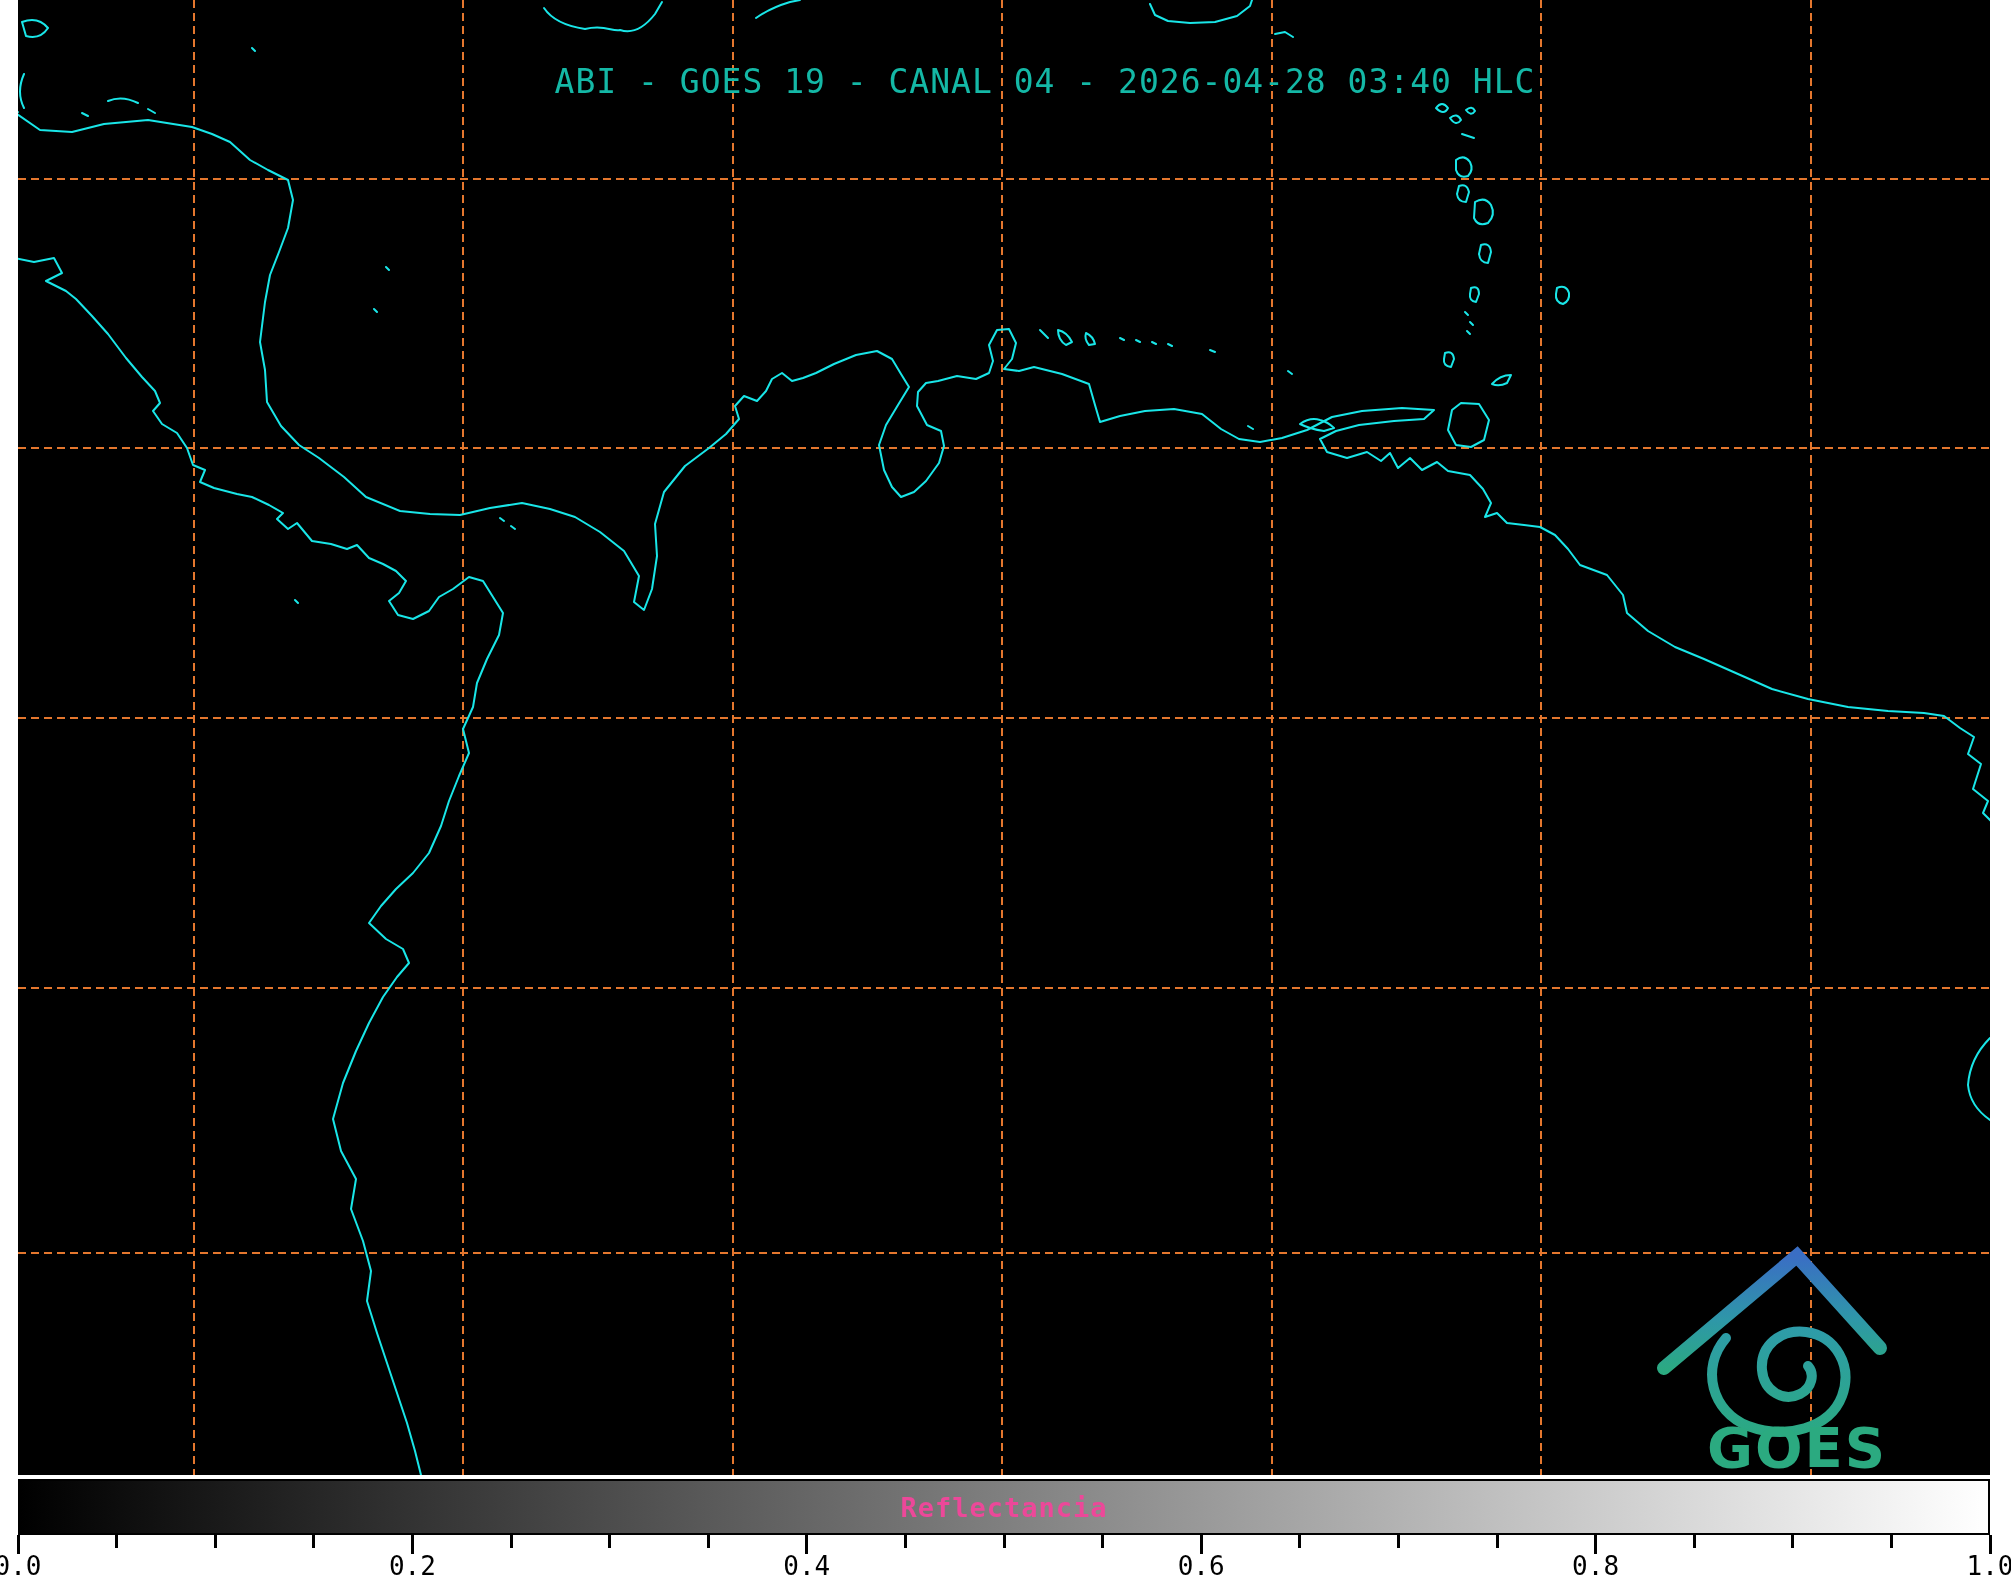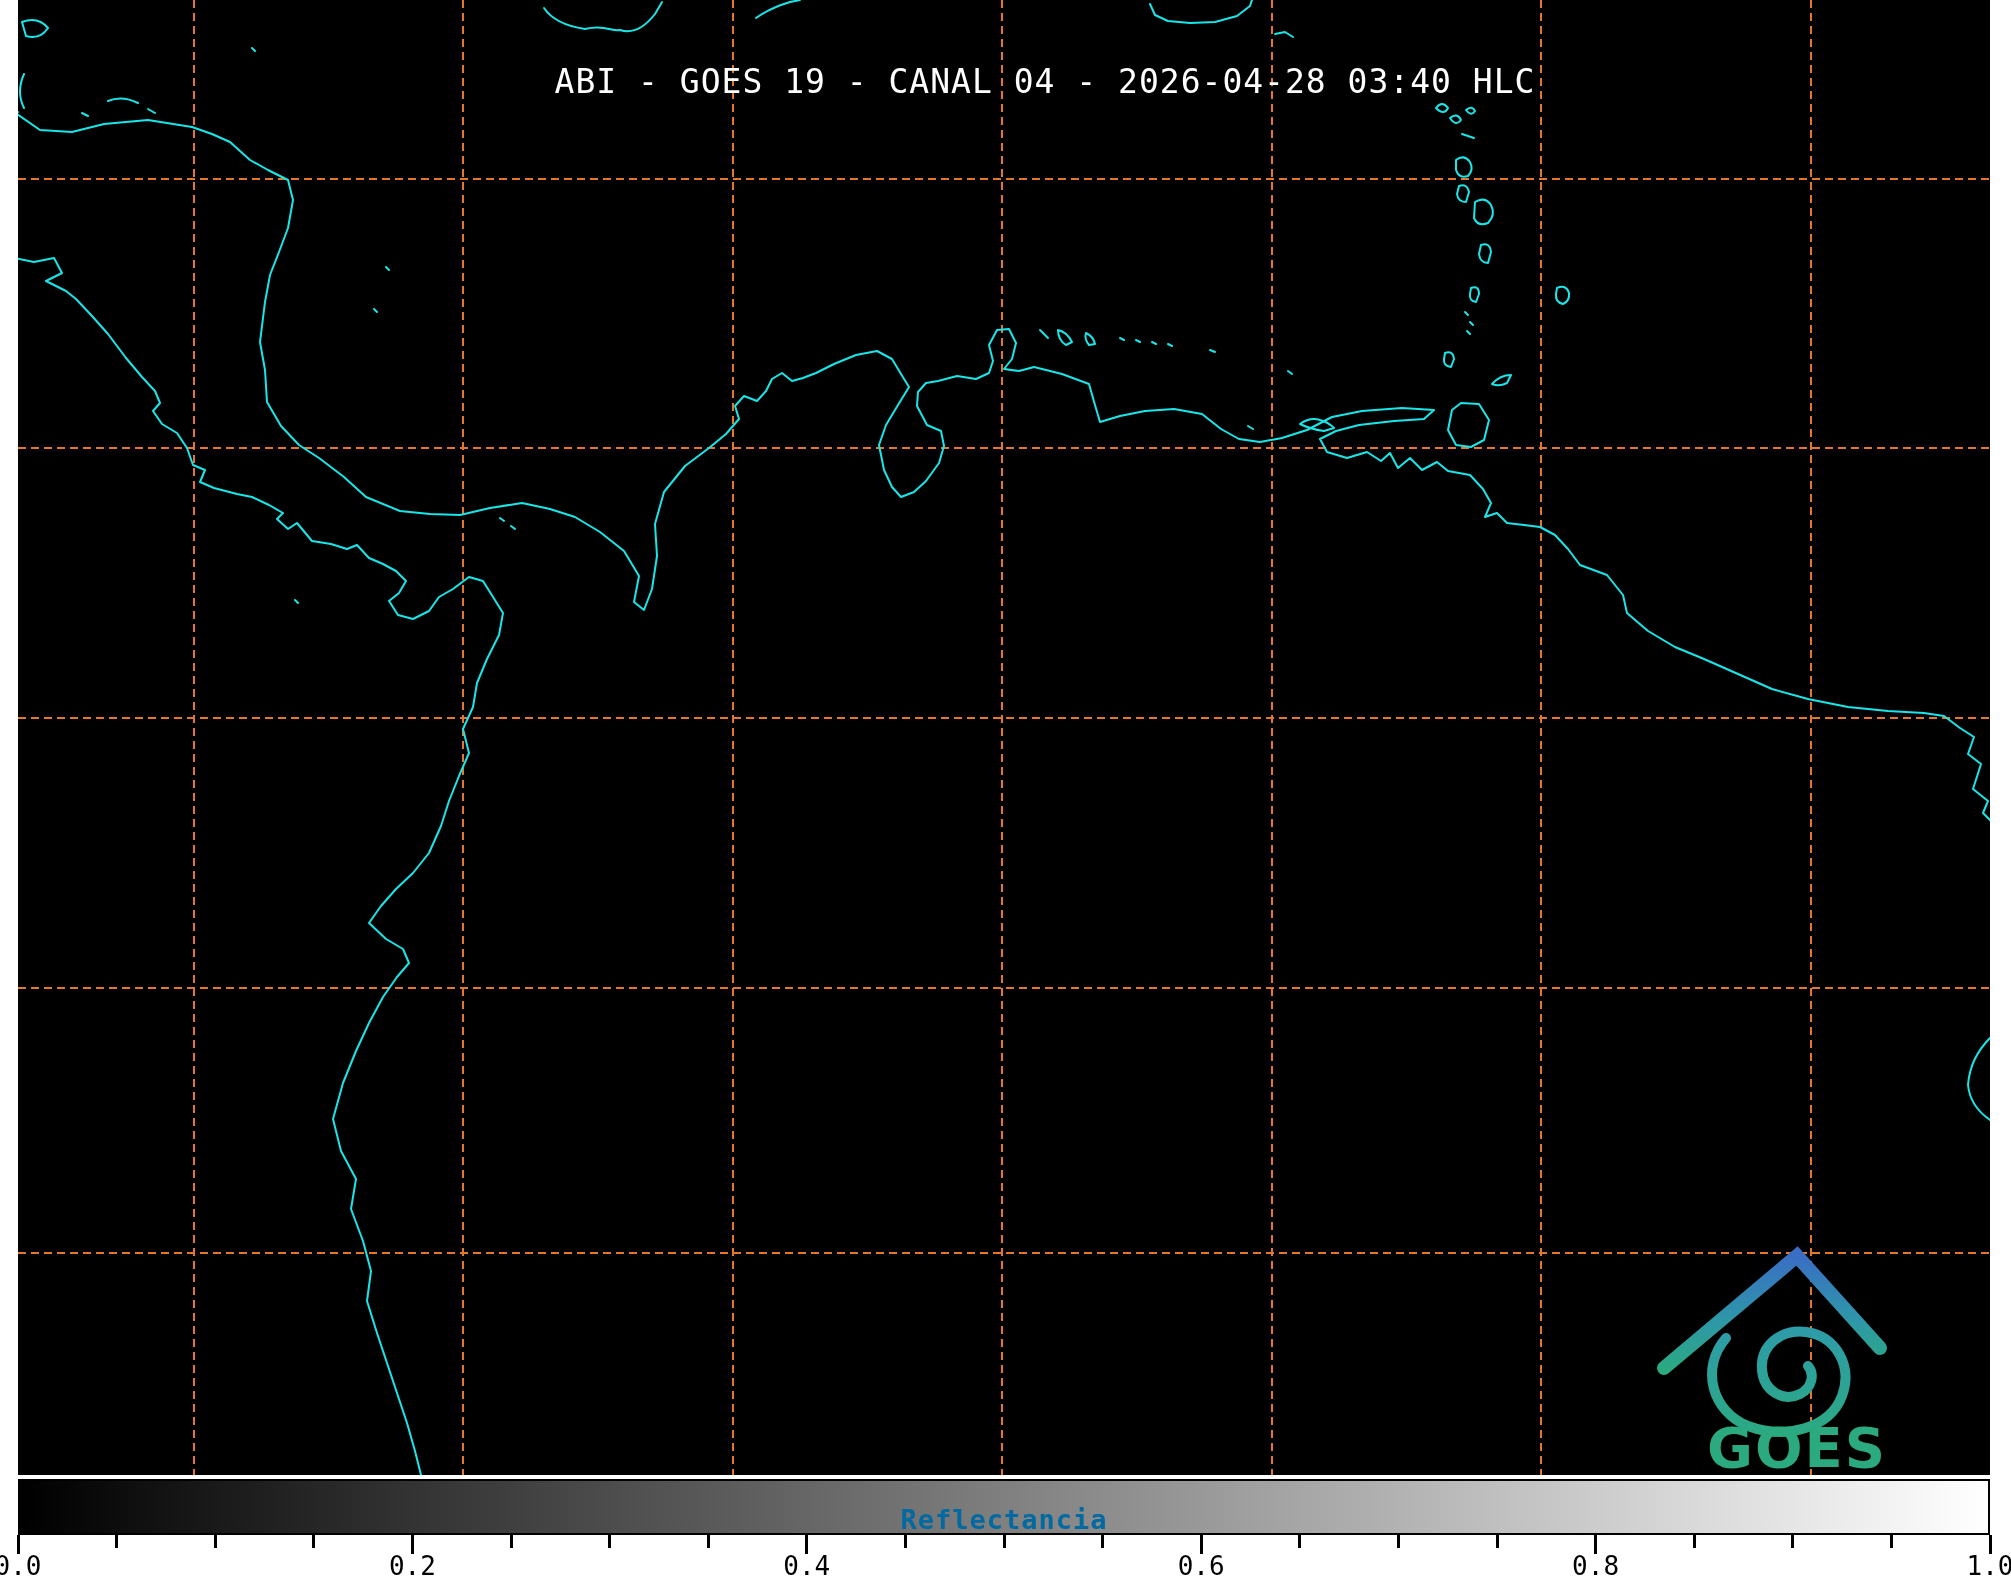--- a/index.html
+++ b/index.html
@@ -5,21 +5,21 @@
   html,body{margin:0;padding:0;background:#ffffff;}
   #figure{position:relative;width:2011px;height:1577px;background:#ffffff;overflow:hidden;
           font-family:"DejaVu Sans Mono","Liberation Mono",monospace;}
   #map{position:absolute;left:18px;top:0;width:1972px;height:1475px;background:#000;}
   #map svg{position:absolute;left:0;top:0;}
   #title{position:absolute;left:1027px;top:62px;transform:translateX(-50%);
          color:#ffffff;font-size:33px;white-space:pre;letter-spacing:1px;z-index:5;}
   #colorbar{position:absolute;left:18px;top:1479px;width:1968px;height:52px;
             background:linear-gradient(to right,#000000,#ffffff);border:2px solid #000;}
   #cbar-label{position:absolute;left:1004px;top:1492px;transform:translateX(-50%);
-              color:#0369a1;font-weight:bold;font-size:27px;letter-spacing:1px;z-index:6;margin-top:12px;}
+              color:#ec4899;font-weight:bold;font-size:27px;letter-spacing:1px;z-index:6;}
   .tick{position:absolute;top:1535px;width:3px;background:#000;}
   .tick.major{height:19px;}
   .tick.minor{height:13px;}
   .tick-label{position:absolute;top:1551px;transform:translateX(-50%);
               color:#000;font-size:26px;white-space:pre;}
   #logo-text{position:absolute;left:1779px;top:1415px;transform:translateX(-50%);
              font-family:"DejaVu Sans","Liberation Sans",sans-serif;font-weight:bold;
              font-size:56px;letter-spacing:2px;z-index:5;}
 </style>
 </head>
@@ -94,21 +94,21 @@
 
         <path d="M 1990 1038 Q 1970 1058 1968 1085 Q 1970 1106 1990 1120" stroke="#19E6E8"></path>
       </g>
 
       <g id="logo">
         <path d="M 1664 1368 L 1797 1256 L 1880 1348" stroke="url(#roofGrad)" stroke-width="14" fill="none" stroke-linecap="round"></path>
         <path d="M 1726 1338 C 1700 1368 1712 1412 1748 1426 C 1786 1440 1830 1428 1842 1396 C 1853 1366 1836 1336 1806 1332 C 1780 1329 1760 1346 1762 1370 C 1764 1392 1784 1402 1800 1394 C 1812 1388 1815 1374 1808 1366" stroke="url(#swirlGrad)" stroke-width="10" fill="none" stroke-linecap="round"></path>
       </g>
     </svg>
 
-    <div id="title" style="color: #ffffff;">ABI - GOES 19 - CANAL 04 - 2026-04-28 03:40 HLC</div>
+    <div id="title" style="color: #14b8a6;">ABI - GOES 19 - CANAL 04 - 2026-04-28 03:40 HLC</div>
 
     <div id="logo-text" style="color: rgb(43, 170, 128);">GOES</div>
   </div>
 
   <div id="colorbar"></div>
   <div id="cbar-label">Reflectancia</div>
   <div id="ticks">
       <div class="tick major" style="left: 16.5px; background: rgb(0, 0, 0);"></div>
       <div class="tick-label" style="left: 18px; color: rgb(0, 0, 0);">0.0</div>
       <div class="tick minor" style="left: 115.1px; background: rgb(0, 0, 0);"></div>

